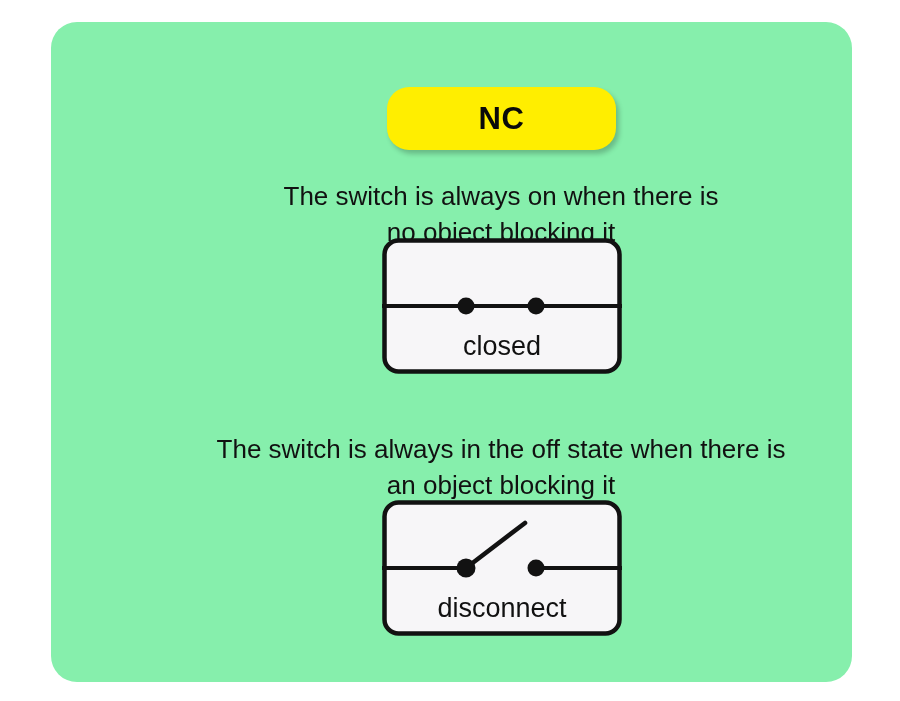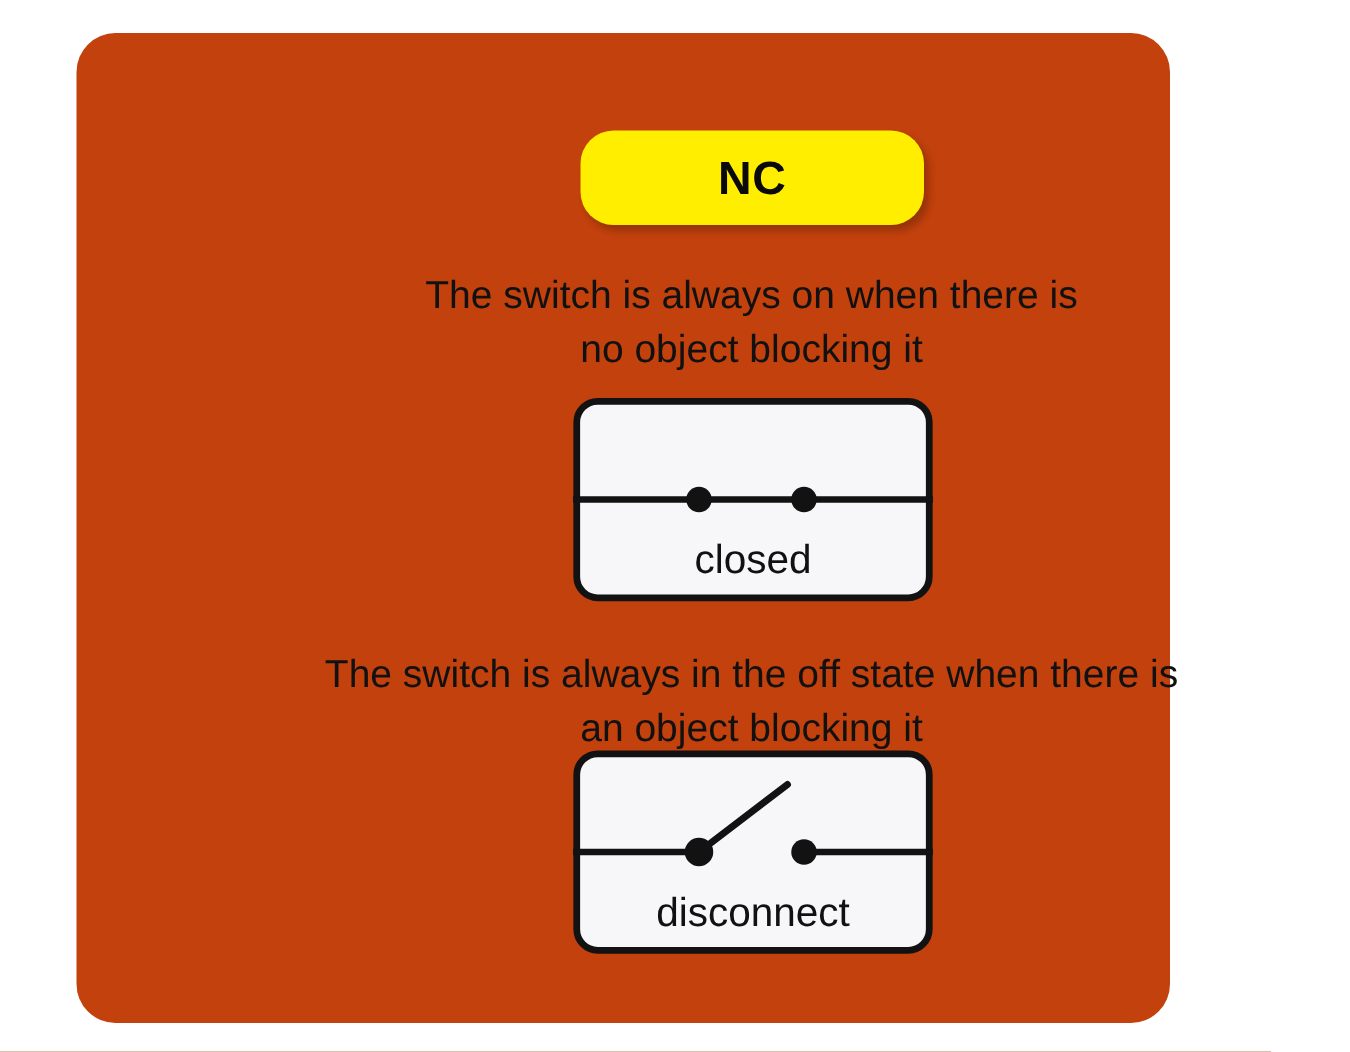--- a/index.html
+++ b/index.html
@@ -20,23 +20,23 @@
     width: 900px;
     height: 701px;
     background: #ffffff;
   }
 
   
   .card {
     position: absolute;
     left: 51px;
     top: 22px;
-    width: 729px;
+    width: 801px;
     height: 660px;
-    background: #c2410c;
+    background: #86efac;
     border-radius: 26px;
   }
 
   
   .badge {
     position: absolute;
     left: 336px;
     top: 65px;
     width: 229px;
     height: 63px;
@@ -69,21 +69,21 @@
   #caption-1 { top: 156px; }
   #caption-2 { top: 409px; }
 
   
   .switch-figure {
     position: absolute;
     left: 331px;
     width: 240px;
     height: 136px;
   }
-  #figure-closed     { top: 243px; }
+  #figure-closed     { top: 216px; }
   #figure-disconnect { top: 478px; }
 
   .switch-figure svg {
     display: block;
     width: 240px;
     height: 136px;
     overflow: visible;
   }
 
   .fig-label {

